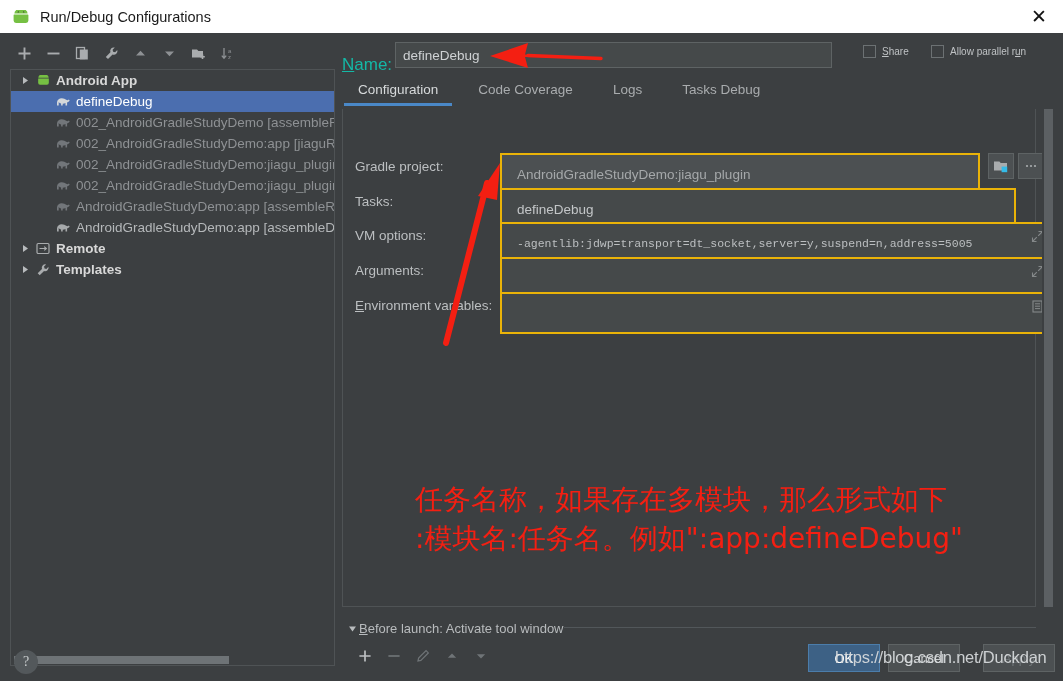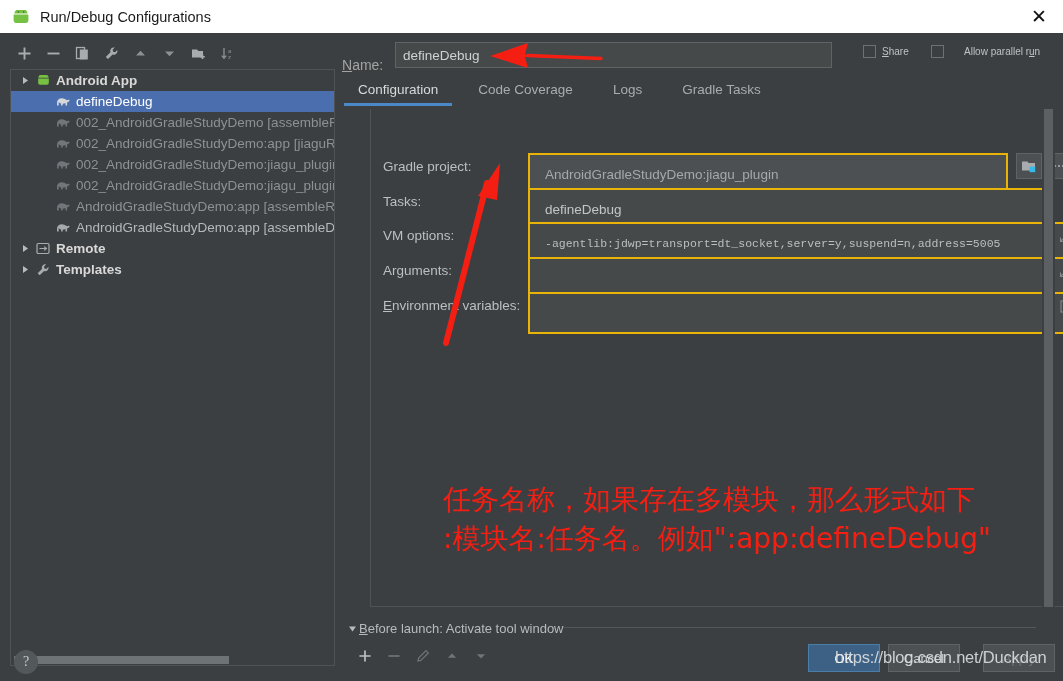--- a/index.html
+++ b/index.html
@@ -96,37 +96,37 @@
   
   .right-panel {
     position: absolute; left: 342px; top: 0px; width: 721px; height: 648px;
   }
 
   
   .name-row {
     position: absolute; left: 0px; top: 10px; height: 24px;
     display: flex; align-items: center;
   }
-  .name-label { font-size: 14px; color: #a3a3a3; width: 48px; margin-top: 20px; }
+  .name-label { font-size: 17px; color: #14b8a6; width: 48px; margin-top: 20px; }
   .name-label u { text-decoration: underline; }
   .name-input {
     position: absolute; left: 53px; top: 9px;
     width: 437px; height: 26px;
     background: #45494a; border: 1px solid #5e6364;
     color: #cfd2d4; font-size: 13.5px;
     padding: 0 7px; outline: none;
     font-family: "Liberation Sans", sans-serif;
   }
   .share-box {
     position: absolute; left: 521px; top: 12px;
     display: flex; align-items: center; gap: 6px;
   }
   .parallel-box {
     position: absolute; left: 589px; top: 12px;
-    display: flex; align-items: center; gap: 20px;
+    display: flex; align-items: center; gap: 6px;
   }
   .chk {
     width: 13px; height: 13px; border: 1px solid #6c7173;
     background: #3c3f41; display: inline-block;
   }
   .chk-label { font-size: 10px; color: #bfc2c4; white-space: nowrap; }
 
   
   .tabs {
     position: absolute; left: 0px; top: 45px;
@@ -140,21 +140,20 @@
   .tab.active::after {
     content: ""; position: absolute; left: 2px; right: 2px; bottom: 0;
     height: 3px; background: #4a88c7;
   }
 
   
   .content-card {
     position: absolute; left: 0px; top: 76px; width: 694px; height: 498px;
     border: 1px solid #4f5355; border-top: none;
     background: #3c3f41;
-    margin-left: 28px;
   }
 
   .field-row { position: absolute; left: 12px; height: 26px; }
   .field-label {
     position: absolute; left: 0; top: 0; height: 26px;
     display: flex; align-items: center;
     font-size: 13.5px; color: #bcbfc1; white-space: nowrap;
   }
   .field-label u { text-decoration: underline; }
   .field-input {
@@ -440,21 +439,21 @@
 
     <div class="parallel-box">
       <span class="chk"></span>
       <span class="chk-label"><span>Allow parallel r</span><u>u</u><span>n</span></span>
     </div>
 
     <div class="tabs">
       <div class="tab active">Configuration</div>
       <div class="tab">Code Coverage</div>
       <div class="tab">Logs</div>
-      <div class="tab">Gradle Tasks</div>
+      <div class="tab">Tasks Debug</div>
     </div>
 
     <div class="content-card">
 
       <div class="field-row" style="top:44px; width:670px;">
         <span class="field-label">Gradle project:</span>
         <input class="field-input readonlyish" type="text" style="left: 145px; width: 480px;" value="AndroidGradleStudyDemo:jiagu_plugin">
         <div class="sq-btn" style="left:633px;">
           <svg width="16" height="15" viewBox="0 0 16 15">
             <path d="M1 2.5 h5.4 l1.3 1.6 h6.3 v7.4 h-13z" fill="#a9acae"></path>

